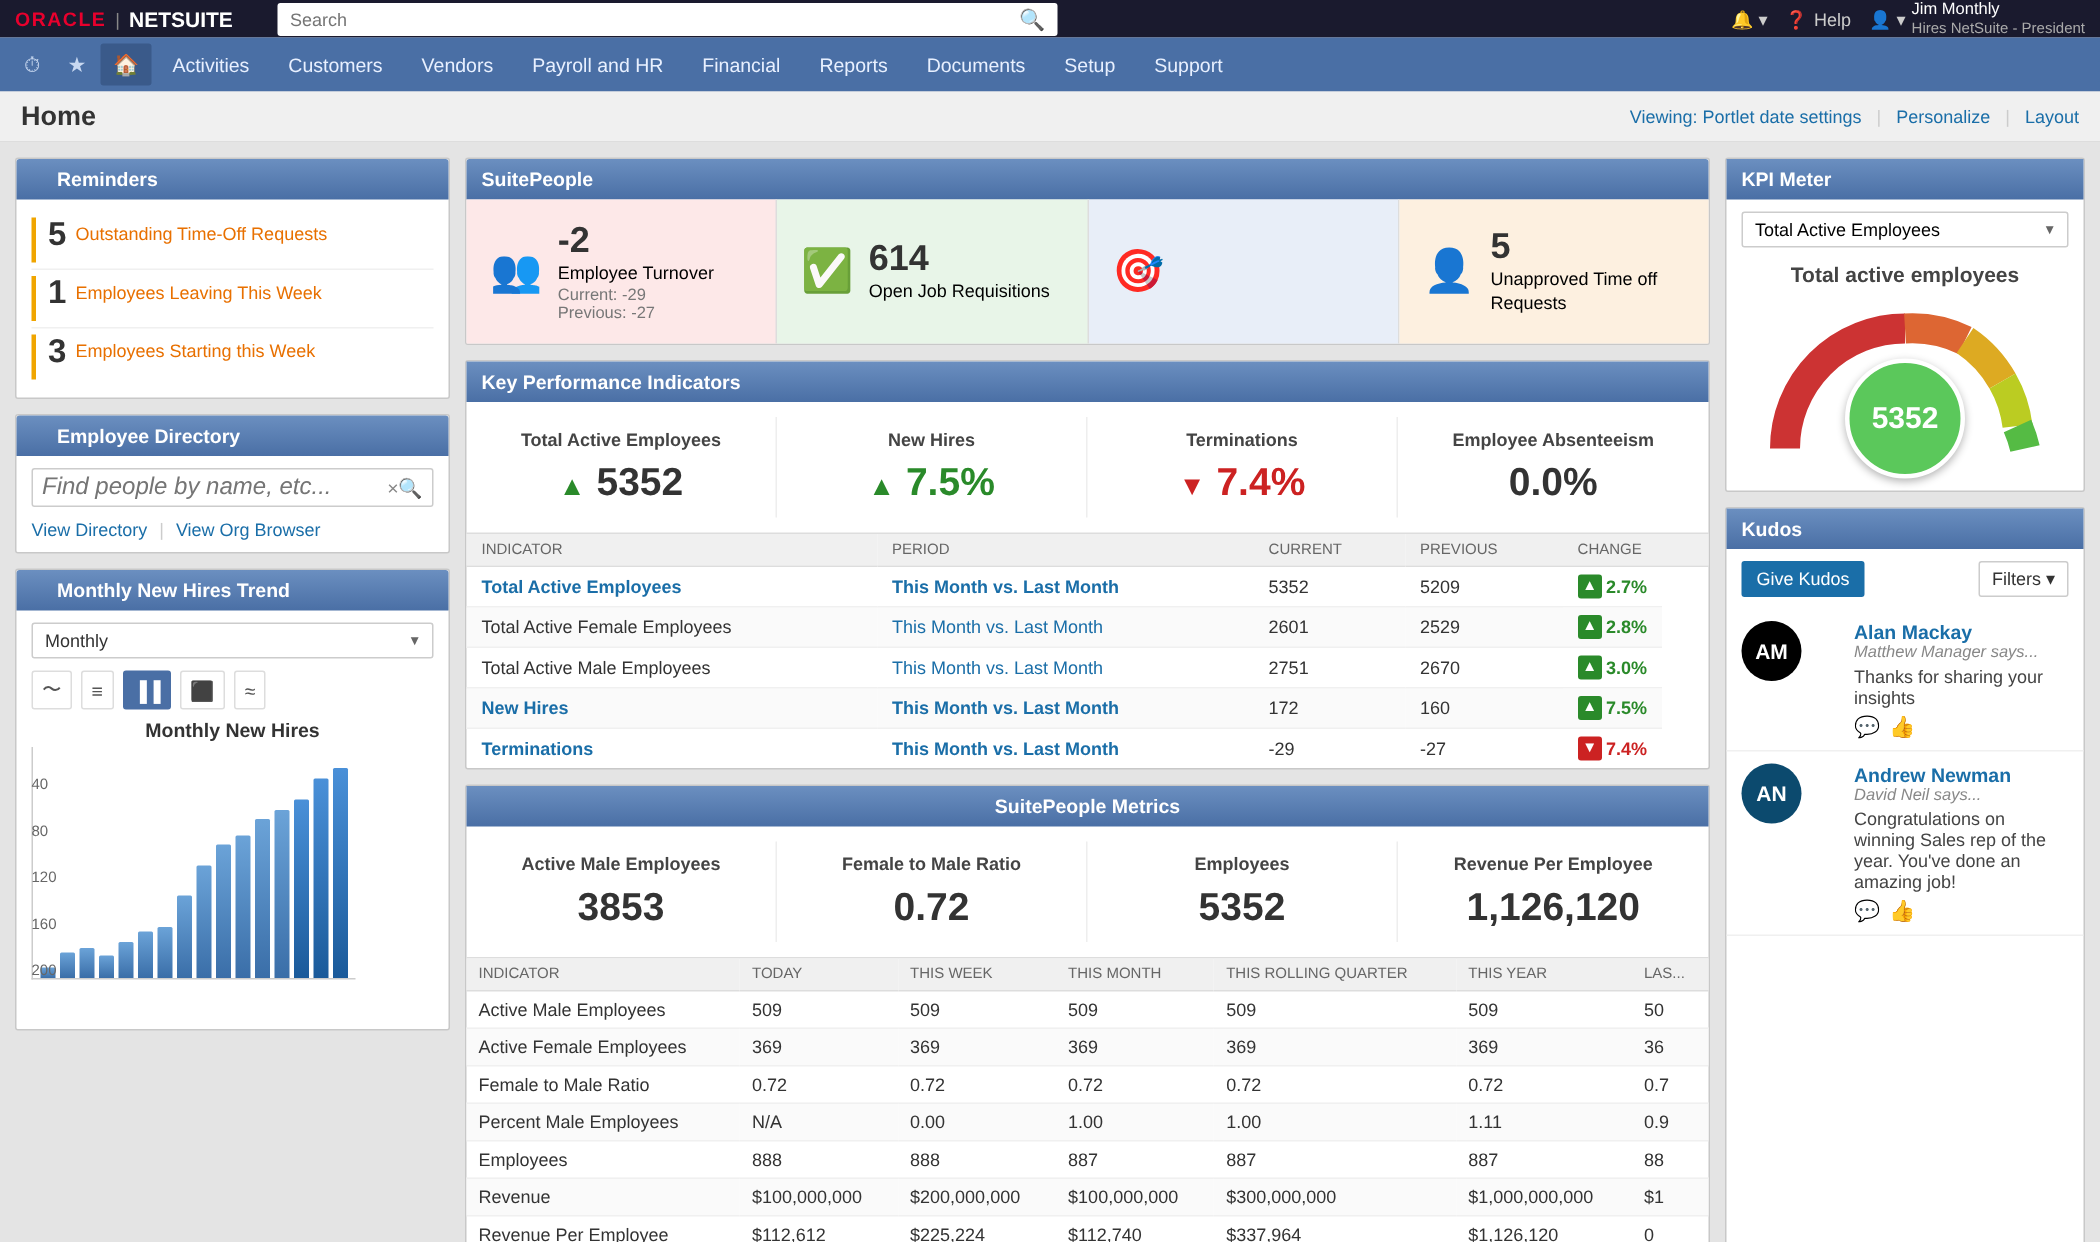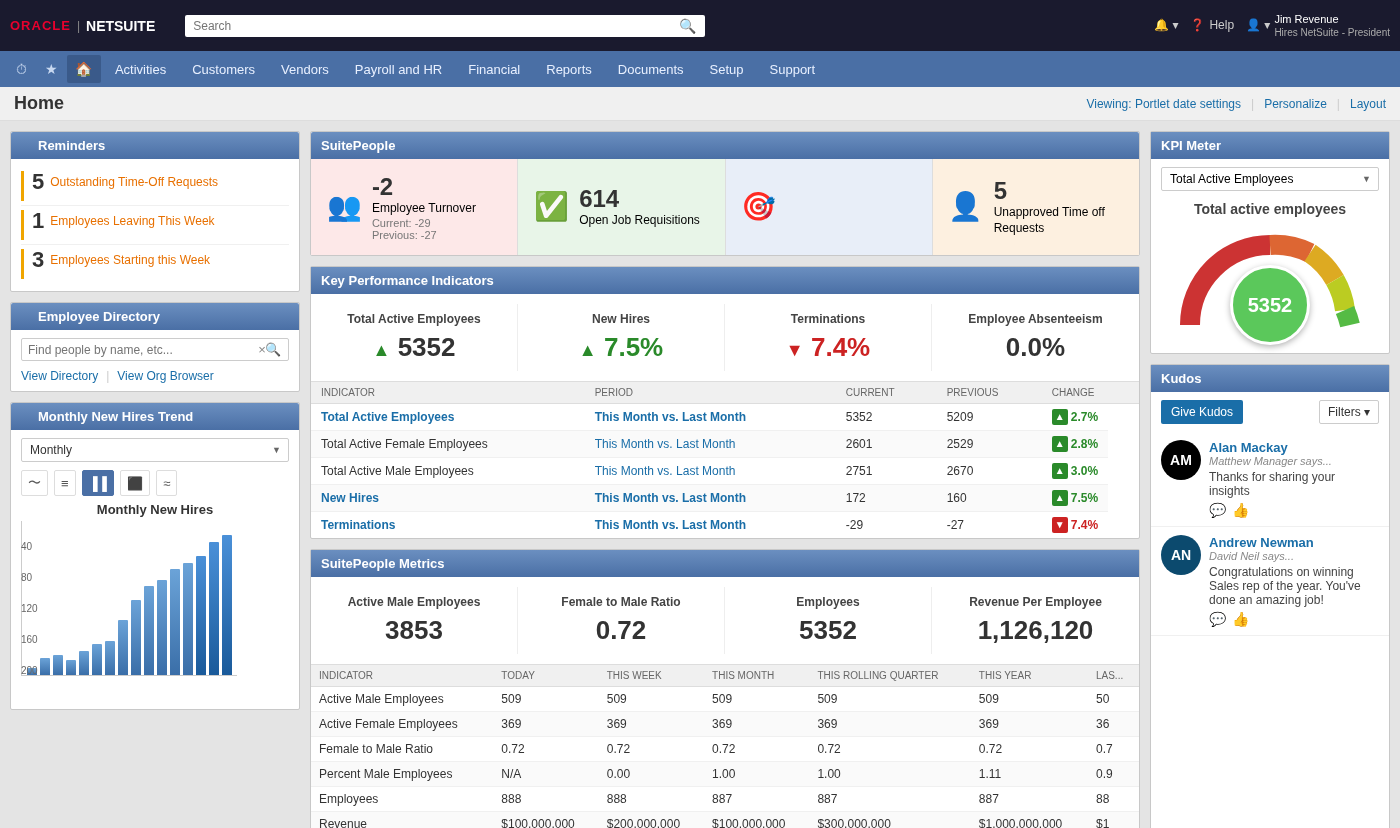--- a/index.html
+++ b/index.html
@@ -4,21 +4,21 @@
   <style>
     * { box-sizing: border-box; margin: 0; padding: 0; }
     body { font-family: Arial, sans-serif; font-size: 12px; background: #e8e8e8; color: #333; }
 
     
     .top-bar {
       background: #1a1a2e;
       display: flex;
       align-items: center;
       padding: 0 10px;
-      height: 51px;
+      height: 25px;
       gap: 10px;
     }
     .logo-oracle { color: #e8002d; font-weight: bold; font-size: 13px; letter-spacing: 1px; }
     .logo-sep { color: #888; margin: 0 4px; }
     .logo-netsuite { color: #fff; font-weight: bold; font-size: 14px; }
     .search-bar {
       flex: 1;
       max-width: 520px;
       display: flex;
       align-items: center;
@@ -116,21 +116,21 @@
 
     
     .search-field {
       display: flex;
       align-items: center;
       border: 1px solid #ccc;
       border-radius: 2px;
       padding: 3px 6px;
       background: #fff;
     }
-    .search-field input { border: none; outline: none; flex: 1; font-size: 12px; color: #999; }
+    .search-field input { border: none; outline: none; flex: 1; font-size: 16px; color: #999; font-style: italic; }
     .search-field-icon { color: #888; font-size: 13px; cursor: pointer; }
     .dir-links { display: flex; gap: 8px; margin-top: 8px; }
     .dir-link { color: #1a6ea8; font-size: 12px; cursor: pointer; text-decoration: none; }
 
     
     .dropdown-select {
       border: 1px solid #ccc;
       border-radius: 2px;
       padding: 4px 24px 4px 8px;
       font-size: 12px;
@@ -295,20 +295,21 @@
       background: #fff;
       border: 1px solid #c8c8c8;
       border-radius: 2px;
     }
     .metrics-header {
       background: linear-gradient(180deg, #6b8fc0 0%, #4a6fa5 100%);
       color: #fff;
       font-weight: bold;
       font-size: 13px;
       padding: 6px 10px;
+      text-align: center;
     }
     .metrics-big-numbers {
       display: grid;
       grid-template-columns: repeat(4, 1fr);
       border-bottom: 1px solid #ddd;
       padding: 10px 0;
     }
     .metrics-big-col {
       text-align: center;
       border-right: 1px solid #eee;
@@ -439,21 +440,21 @@
       background: #8899aa;
       flex-shrink: 0;
       overflow: hidden;
       display: flex;
       align-items: center;
       justify-content: center;
       color: #fff;
       font-size: 14px;
       font-weight: bold;
     }
-    .kudos-content { flex: 1; }
+    .kudos-content { flex: 1; margin-left: 27px; }
     .kudos-name { font-weight: bold; font-size: 13px; color: #1a6ea8; cursor: pointer; }
     .kudos-from { font-size: 11px; color: #888; font-style: italic; }
     .kudos-message { font-size: 12px; color: #444; margin-top: 3px; }
     .kudos-actions { display: flex; gap: 6px; margin-top: 4px; }
     .kudos-action-icon { color: #4a6fa5; font-size: 14px; cursor: pointer; }
   </style>
 </head>
 <body>
 
 <div class="top-bar">
@@ -465,21 +466,21 @@
   <div class="search-bar">
     <input type="text" placeholder="Search" style="">
     <button class="search-icon-btn">🔍</button>
   </div>
   <div class="top-right">
     <div class="top-right-item">🔔 ▾</div>
     <div class="top-right-item">❓ <span>Help</span></div>
     <div class="top-right-item">
       👤 ▾
       <div class="user-info">
-        <div>Jim Revenue</div>
+        <div>Jim Monthly</div>
         <div style="font-size:10px;color:#aaa;">Hires NetSuite - President</div>
       </div>
     </div>
   </div>
 </div>
 
 <div class="nav-bar">
   <span class="nav-icon">⏱</span>
   <span class="nav-icon">★</span>
   <span class="nav-icon active">🏠</span>

